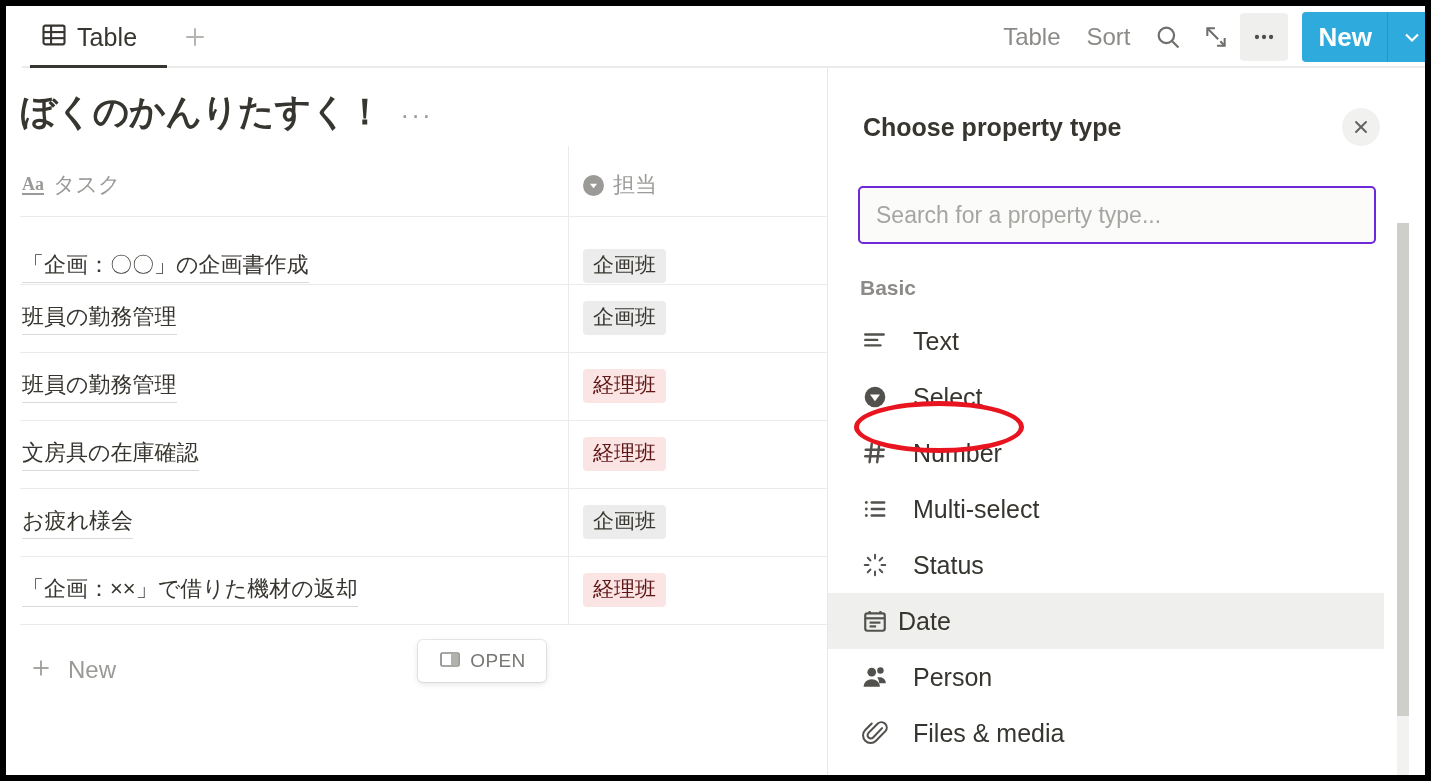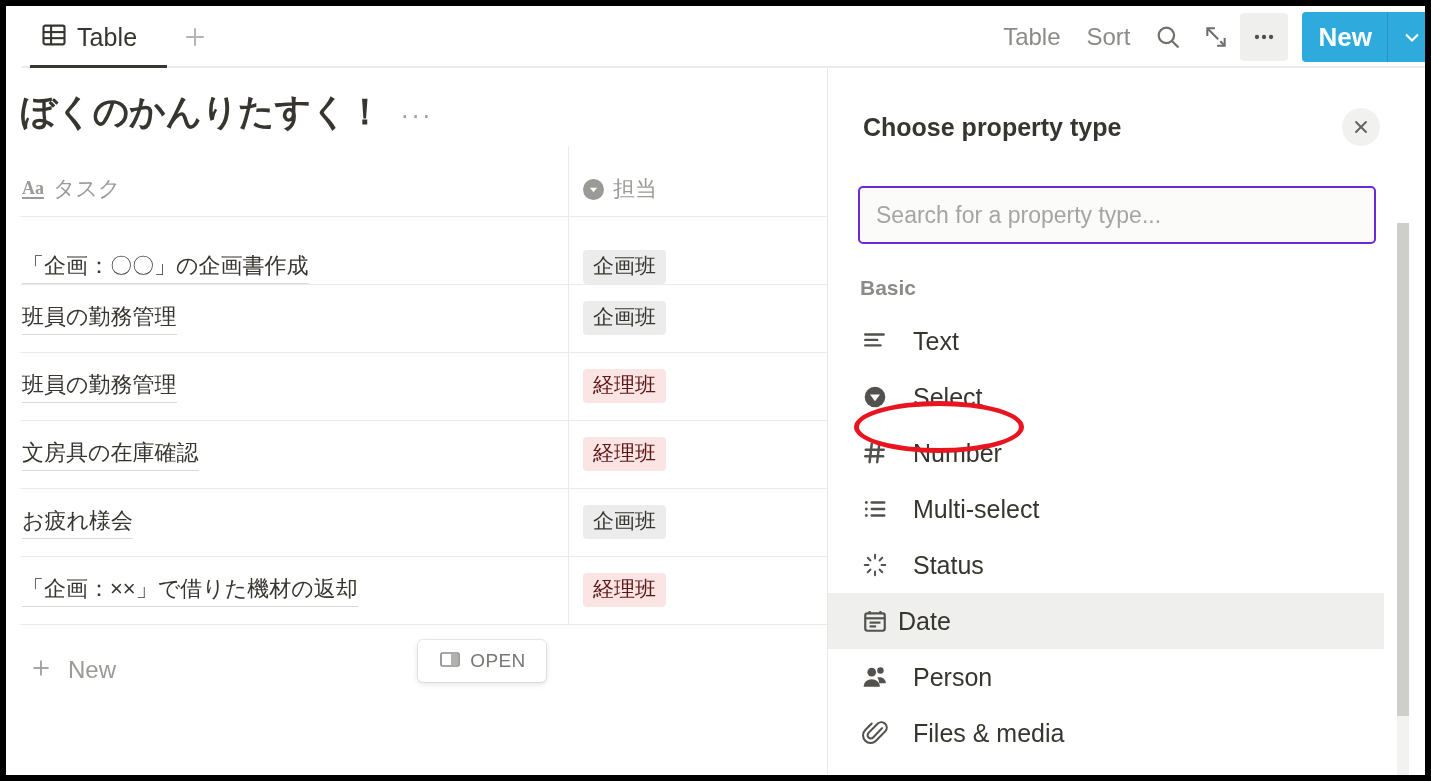--- a/index.html
+++ b/index.html
@@ -256,41 +256,41 @@
     </div>
   </div>
 
   <div id="table-area">
 
     <div id="db-title-row">
       <span id="db-title">ぼくのかんりたすく！</span>
       <span id="db-title-more">···</span>
     </div>
 
-    <div class="t-row" style="top:86px;height:70px;">
+    <div class="t-row" style="top:62px;height:70px;align-items:flex-end;">
       <div class="cell-name">
         <span class="hdr-txt">
           <span class="aa-icon">Aa</span>
           <span>タスク</span>
         </span>
       </div>
       <div class="cell-tag">
         <span class="hdr-txt">
           <span class="sel-icon">
             <svg width="11" height="11" viewBox="0 0 12 12" fill="#fff">
                 <polygon points="2,4 10,4 6,9"></polygon>
               </svg>
           </span>
           <span>担当</span>
         </span>
       </div>
     </div>
     <div class="t-row-border" style="top:148px;"></div>
 
-    <div class="t-row" style="top:148px;height:68px;align-items:flex-end;">
+    <div class="t-row" style="top:164px;height:68px;">
       <div class="cell-name">
         <span class="task-text">「企画：〇〇」の企画書作成</span>
       </div>
       <div class="cell-tag">
         <span class="tag tag-gray">企画班</span>
       </div>
     </div>
     <div class="t-row-border" style="top:216px;"></div>
 
     <div class="t-row" style="top:216px;height:68px;">

